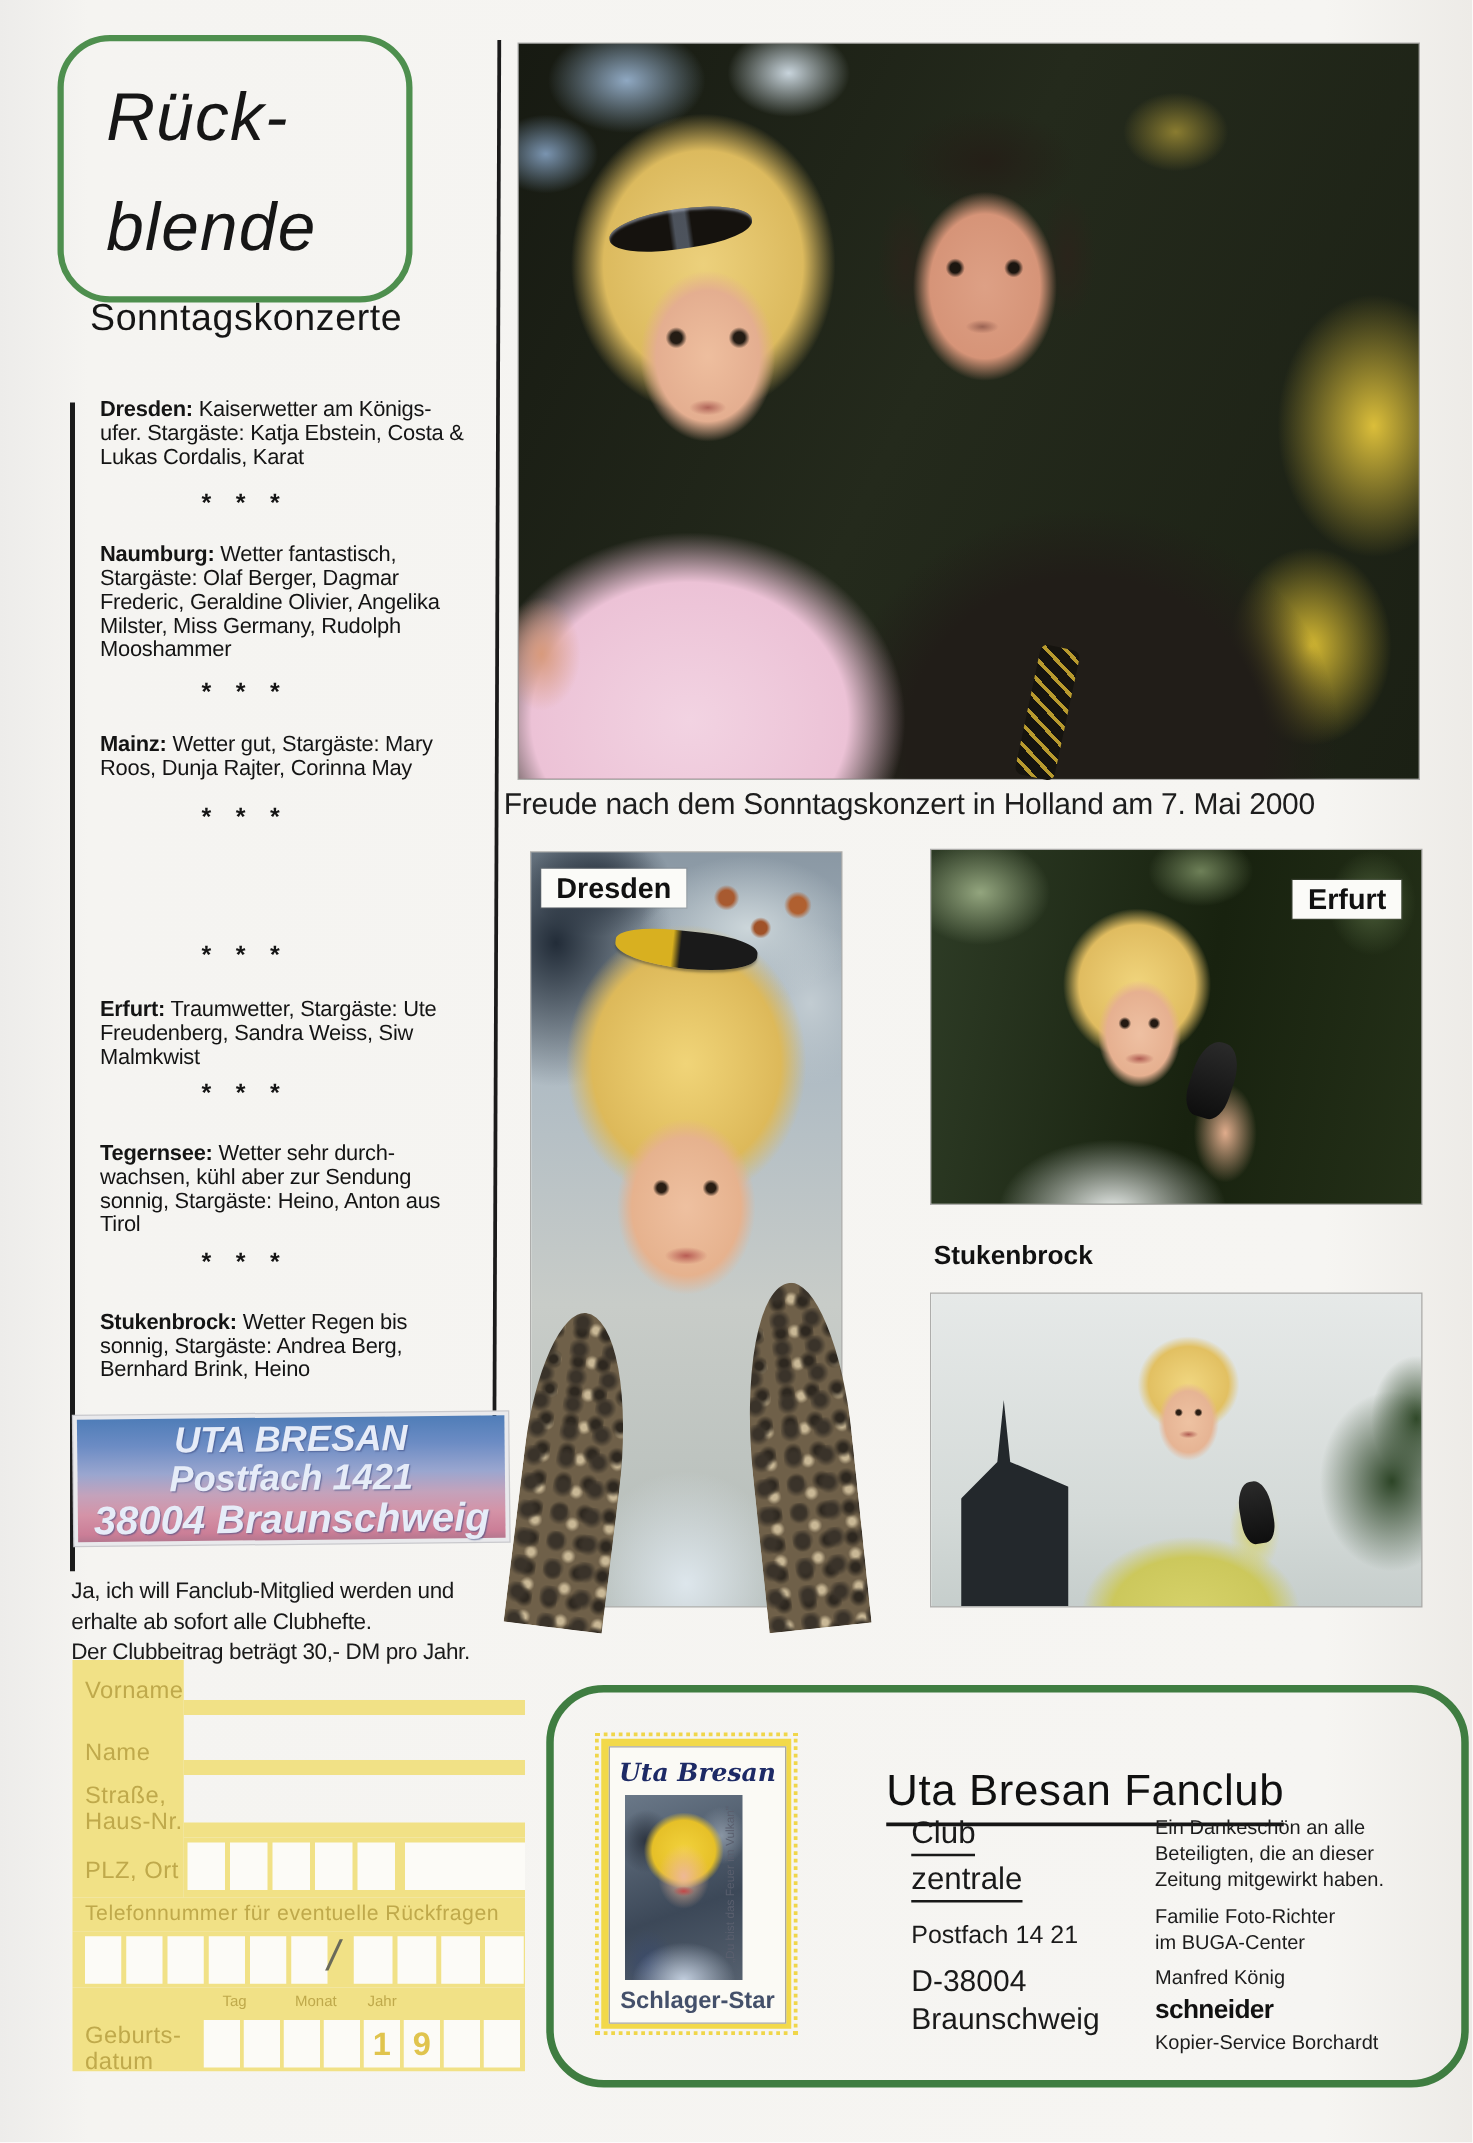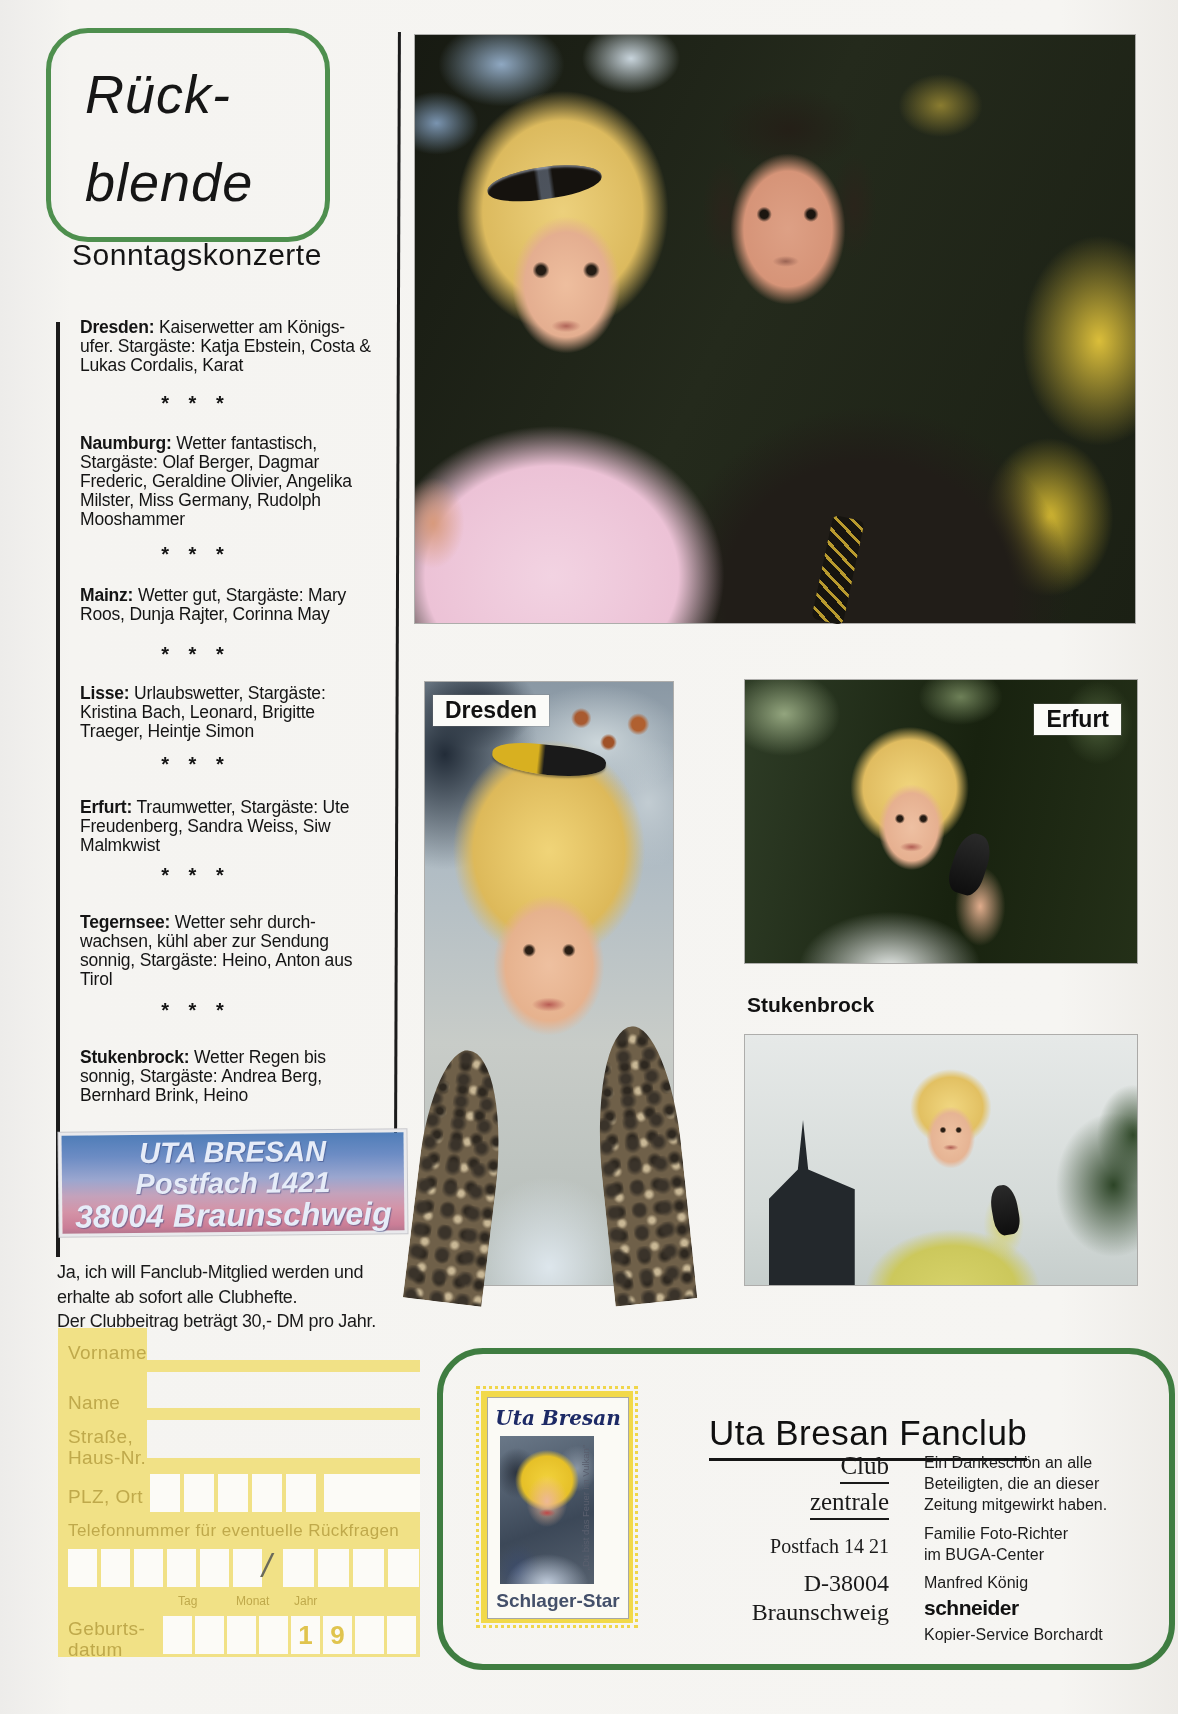--- a/index.html
+++ b/index.html
@@ -51,21 +51,21 @@
   .snake{position:absolute;background-color:#6f6049;
     background-image:radial-gradient(circle at 30% 35%, #3a332a 18%, rgba(0,0,0,0) 40%),
       radial-gradient(circle at 70% 65%, #2e2820 15%, rgba(0,0,0,0) 38%),
       radial-gradient(circle at 50% 50%, #c9b896 12%, rgba(0,0,0,0) 30%);
     background-size:26px 22px,20px 24px,30px 26px;}
   .mic{position:absolute;background:linear-gradient(180deg,#2a2a2a,#0e0e0e);border-radius:45% 45% 35% 35%;}
 
   
   .fbox2{left:437px;top:1348px;width:726px;height:310px;border:6px solid #3f7d41;border-radius:46px;}
   .fctitle{font-size:35px;font-weight:400;color:#101010;border-bottom:3px solid #151515;padding-bottom:5px;letter-spacing:.5px;}
-  .clubcol{text-align:right;font-family:Liberation Serif, serif;}
+  .clubcol{text-align:left;}
   .clubword{display:inline-block;font-size:25px;border-bottom:2px solid #191919;padding-bottom:2px;}
   .thanks{font-size:16px;line-height:21px;color:#1c1c1c;}
   .schneider{font-weight:900;font-size:21px;letter-spacing:-.5px;color:#111;}
 
   
   .stamp{left:38px;top:37px;width:152px;height:232px;background:#f2d94a;
          outline:3px dotted #f0d64a;outline-offset:2px;padding:6px;box-sizing:border-box;}
   .stampin{position:relative;width:100%;height:100%;background:#fbfaf5;border:1px solid #a8a8a4;}
   .stampname{position:absolute;left:0;top:8px;width:100%;text-align:center;
      font-family:"DejaVu Serif",serif;font-style:italic;font-weight:700;font-size:20px;color:#1d2a66;}
@@ -96,23 +96,20 @@
   <div class="abs entry" style="top:434px;">
     <b>Naumburg:</b>
     <span>Wetter fantastisch, Stargäste: Olaf Berger, Dagmar Frederic, Geraldine Olivier, Angelika Milster, Miss Germany, Rudolph Mooshammer</span></div>
   <div class="abs sep" style="top:543px;">* * *</div>
 
   <div class="abs entry" style="top:586px;">
     <b>Mainz:</b>
     <span>Wetter gut, Stargäste: Mary Roos, Dunja Rajter, Corinna May</span></div>
   <div class="abs sep" style="top:643px;">* * *</div>
 
-  <div class="abs entry" style="top:684px;">
-    <b>Lisse:</b>
-    <span>Urlaubswetter, Stargäste: Kristina Bach, Leonard, Brigitte Traeger, Heintje Simon</span></div>
   <div class="abs sep" style="top:753px;">* * *</div>
 
   <div class="abs entry" style="top:798px;">
     <b>Erfurt:</b>
     <span>Traumwetter, Stargäste: Ute Freudenberg, Sandra Weiss, Siw Malmkwist</span></div>
   <div class="abs sep" style="top:864px;">* * *</div>
 
   <div class="abs entry" style="top:913px;">
     <b>Tegernsee:</b>
     <span>Wetter sehr durch-wachsen, kühl aber zur Sendung sonnig, Stargäste: Heino, Anton aus Tirol</span></div>
@@ -213,20 +210,21 @@
       radial-gradient(ellipse 110px 150px at 95% 52%, #dbbe3a 0%, rgba(219,190,58,0) 70%),
       radial-gradient(ellipse 90px 110px at 88% 82%, #d4b832 0%, rgba(212,184,50,0) 72%),
       radial-gradient(ellipse 60px 45px at 73% 12%, #8a7c30 0%, rgba(138,124,48,0) 70%),
       linear-gradient(115deg,#171a12 0%,#242a1c 45%,#1b2014 100%);">
       <div style="position:absolute;left:10%;top:22.5%;width:16%;height:5.5%;border-radius:50% 50% 45% 45%;
                   background:linear-gradient(90deg,#15120e 0 42%,rgba(60,70,90,.9) 46% 54%,#15120e 58% 100%);
                   transform:rotate(-8deg);box-shadow:inset 0 2px 2px rgba(200,210,230,.5);"></div>
       <div style="position:absolute;left:56.5%;top:82%;width:4.5%;height:18%;transform:rotate(12deg);
                   background:repeating-linear-gradient(35deg,#16140f 0 8px,#b89a2e 8px 11px);border-radius:6px;"></div>
   </div>
+  <div class="abs caption">Freude nach dem Sonntagskonzert in Holland am 7. Mai 2000</div>
 
   <div class="abs photo" style="left:425px;top:682px;width:248px;height:603px;background:
       radial-gradient(circle 8px at 42% 44.5%, #2a1e14 45%, rgba(42,30,20,0) 85%),
       radial-gradient(circle 8px at 58% 44.5%, #2a1e14 45%, rgba(42,30,20,0) 85%),
       radial-gradient(ellipse 22px 9px at 50% 53.5%, #b85c54 0%, rgba(184,92,84,0) 78%),
       radial-gradient(ellipse 75px 95px at 50% 47%, #eec0a0 0%, #e6b28e 58%, rgba(230,178,142,0) 74%),
       radial-gradient(ellipse 130px 150px at 50% 28%, #f0d478 0%, #ddb95a 58%, rgba(221,185,90,0) 74%),
       radial-gradient(ellipse 110px 120px at 50% 97%, #dde6ec 0%, rgba(221,230,236,0) 75%),
       radial-gradient(circle 12px at 63% 6%, #a85a30 50%, rgba(168,90,48,0) 85%),
       radial-gradient(circle 10px at 74% 10%, #a05228 50%, rgba(160,82,40,0) 85%),

